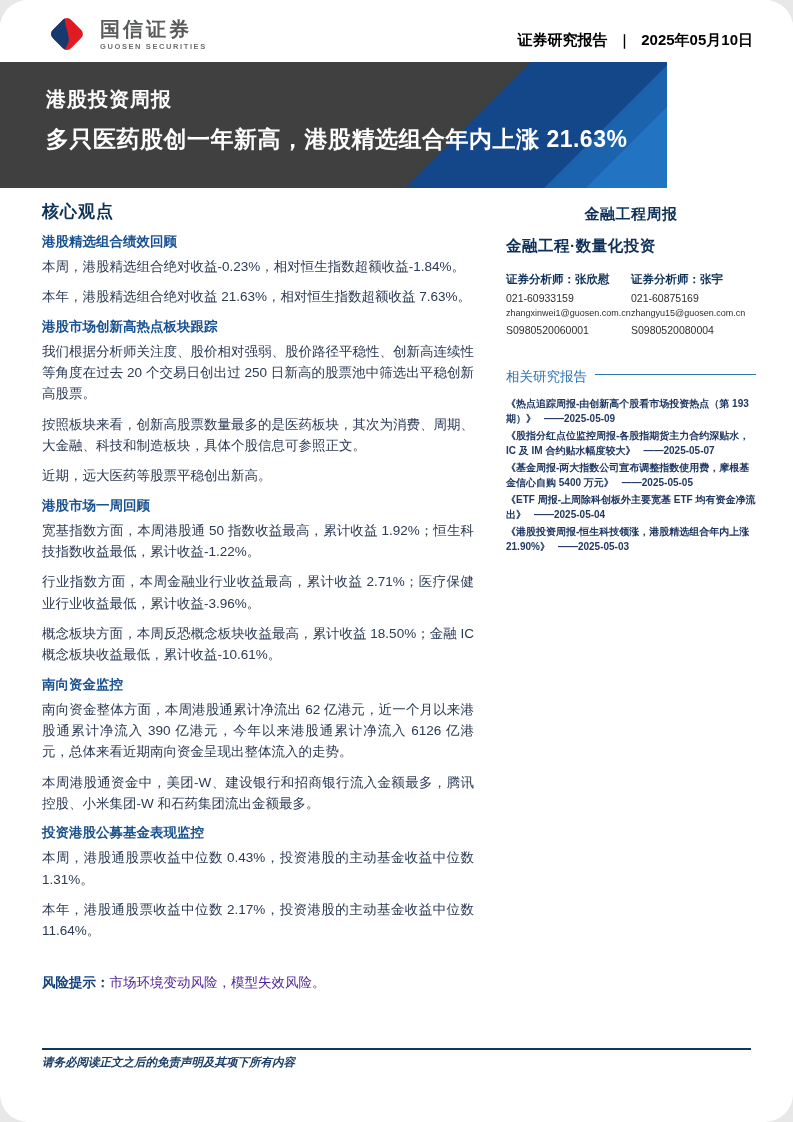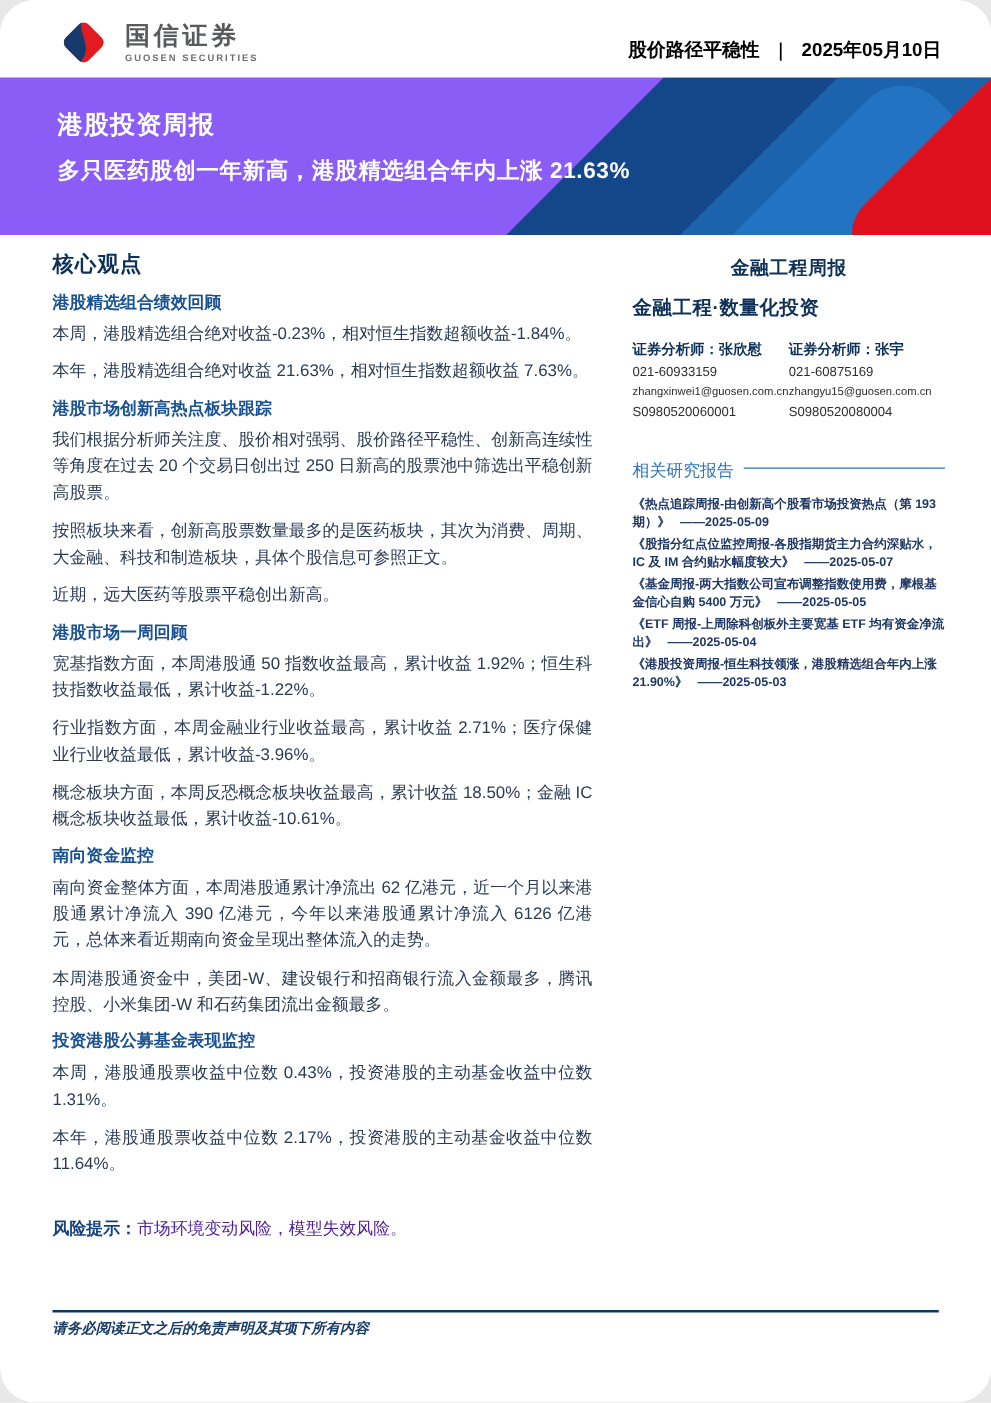--- a/index.html
+++ b/index.html
@@ -11,24 +11,24 @@
   .header { position:absolute; top:0; left:0; width:793px; height:62px; background:#ffffff; }
   .logo { position:absolute; left:44px; top:11px; display:flex; align-items:center; }
   .logo-mark { width:46px; height:46px; }
   .logo-text { margin-left:10px; }
   .logo-cn { font-size:20px; font-weight:bold; color:#585a5c; letter-spacing:3px; line-height:1.1; }
   .logo-en { font-size:7.5px; font-weight:bold; color:#6d6e71; letter-spacing:1.6px; margin-top:2px; }
   .header-right { position:absolute; right:40px; top:31px; font-size:15px; font-weight:bold; color:#000; display:flex; align-items:center; }
   .header-sep { margin:0 10px; font-weight:bold; color:#000; font-size:14px; }
 
   
-  .banner { position:absolute; top:62px; left:0; width:793px; height:126px; background:#8b5cf6; overflow:hidden; }
+  .banner { position:absolute; top:62px; left:0; width:667px; height:126px; background:#404040; overflow:hidden; }
   .banner-art { position:absolute; top:0; left:0; width:793px; height:126px; display:block; }
   .banner-sub { position:absolute; left:46px; top:24px; color:#ffffff; font-size:20px; font-weight:bold; letter-spacing:1px; }
-  .banner-title { position:absolute; left:46px; top:62px; color:#ffffff; font-size:18px; font-weight:bold; letter-spacing:0.5px; white-space:nowrap; }
+  .banner-title { position:absolute; left:46px; top:62px; color:#ffffff; font-size:23px; font-weight:bold; letter-spacing:0.5px; white-space:nowrap; }
 
   
   .main { position:absolute; top:200px; left:42px; width:432px; }
   .main-heading { font-size:17px; font-weight:bold; color:#0e3158; margin-bottom:8px; letter-spacing:1px; }
   .sec-title { font-size:13.5px; font-weight:bold; color:#1a5291; margin:10px 0 5px; }
   .body-p { font-size:13.5px; color:#2b3b54; line-height:1.58; margin:0 0 9px; text-align:justify; }
   .risk { margin-top:30px; font-size:13.5px; line-height:1.58; }
   .risk-label { font-weight:bold; color:#14417c; }
   .risk-text { color:#4c1d95; }
 
@@ -70,21 +70,21 @@
           <rect x="0" y="0" width="48" height="48" fill="#e11b22"></rect>
           <path d="M24,3 C16,13 33,27 22,39 L24,45 L2,24 Z" fill="#16396e"></path>
         </g>
       </svg>
       <div class="logo-text">
         <div class="logo-cn">国信证券</div>
         <div class="logo-en">GUOSEN SECURITIES</div>
       </div>
     </div>
     <div class="header-right">
-      <span>股价路径平稳性</span>
+      <span>证券研究报告</span>
       <span class="header-sep">｜</span>
       <span>2025年05月10日</span>
     </div>
   </div>
 
   <div class="banner">
     <svg class="banner-art" viewBox="0 0 793 126">
       <polygon points="531,0 793,0 793,126 405,126" fill="#14478a"></polygon>
       <rect x="440" y="40" width="430" height="120" rx="42" transform="rotate(-45 655 100)" fill="#1c63ae"></rect>
       <rect x="565" y="55" width="250" height="160" rx="40" transform="rotate(-45 690 135)" fill="#2273c1"></rect>

